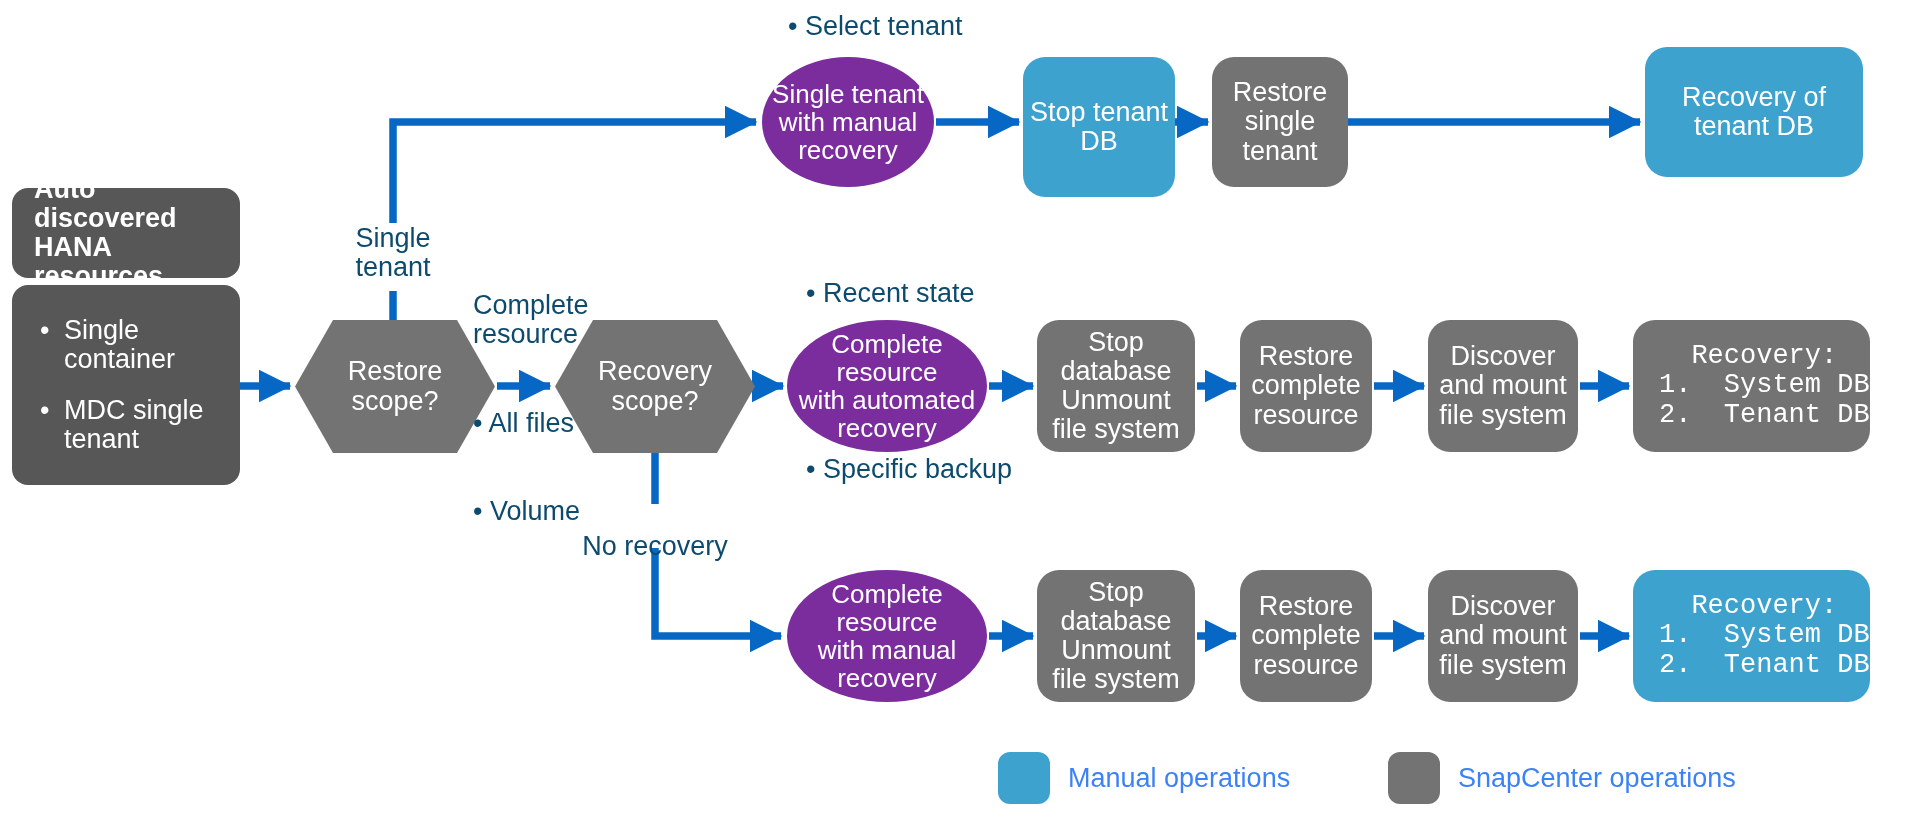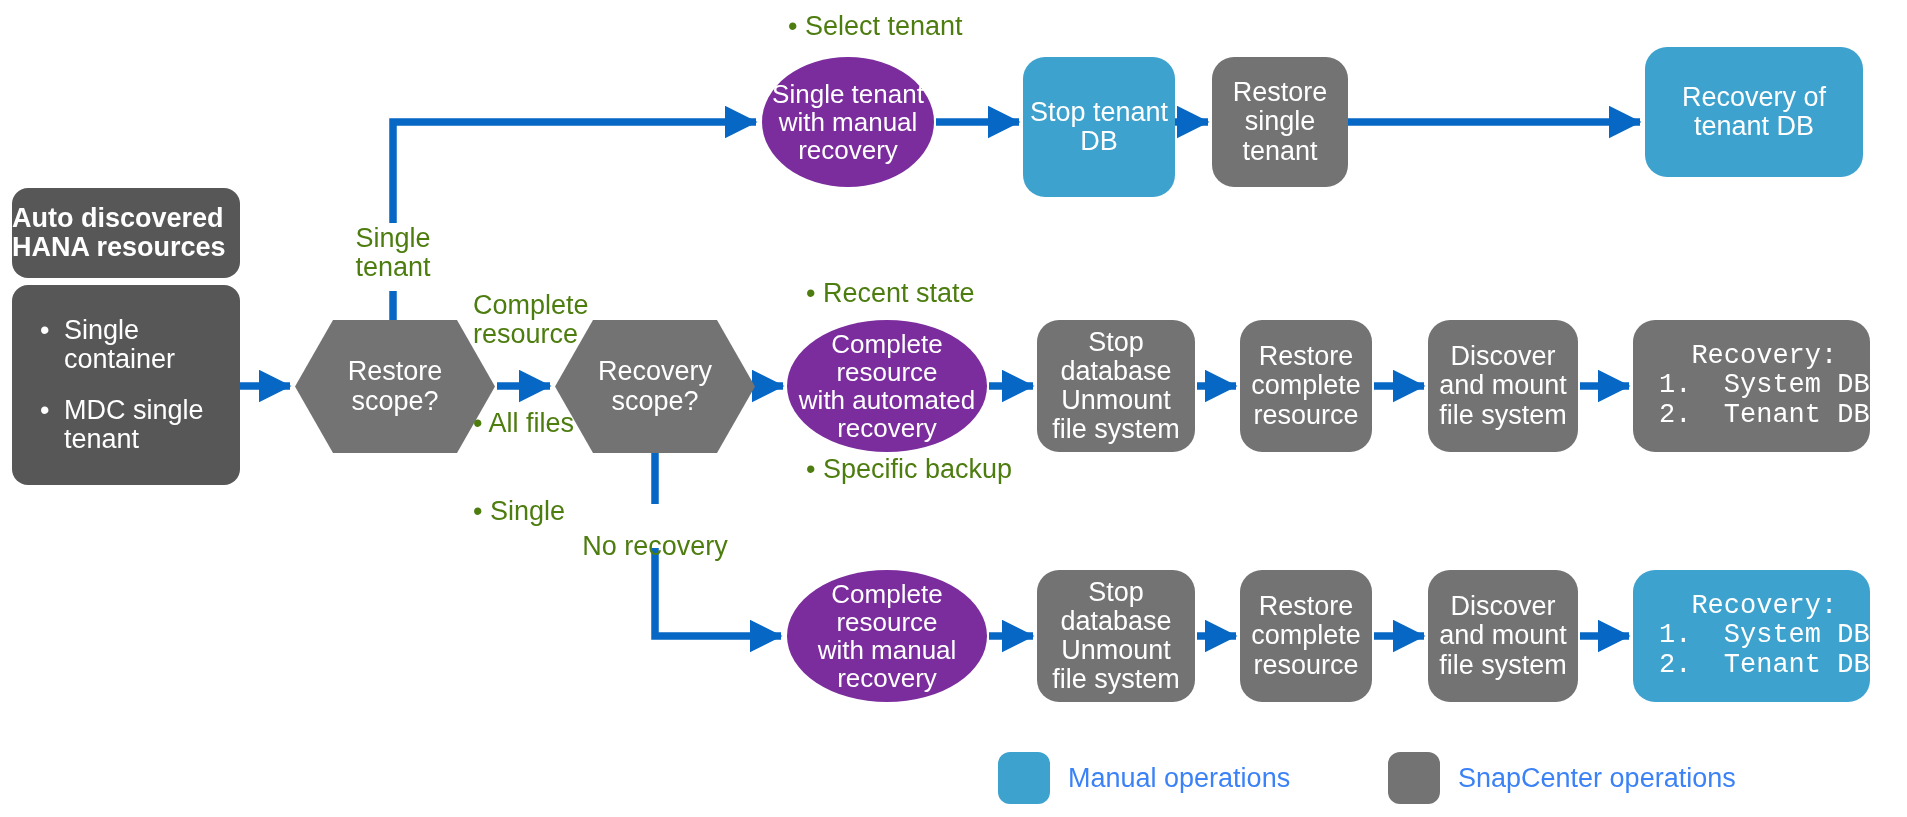--- a/index.html
+++ b/index.html
@@ -14,26 +14,26 @@
     color:#ffffff;text-align:center;white-space:pre-wrap;line-height:1.08;font-size:27px;
   }
   .snapcenter{background:#737373;}
   .manual{background:#3EA2CE;}
   .purple{background:#7B2D9E;border-radius:50%;font-size:26px;}
   .gray{background:#575757;border-radius:16px;align-items:flex-start;text-align:left;}
   .rbox{border-radius:22px;}
   .hex{clip-path:polygon(0% 50%,19% 0%,81% 0%,100% 50%,81% 100%,19% 100%);}
   .leftalign{align-items:flex-start;text-align:center;padding-left:26px;font-family:Liberation Mono, monospace;}
   .lbl{
-    position:absolute;z-index:1;color:#4d7c0f;font-size:27px;line-height:1.09;
+    position:absolute;z-index:1;color:#0c4a6e;font-size:27px;line-height:1.09;
     white-space:pre-wrap;
   }
   .bullet-item{display:flex;flex-direction:row;}
   .bullet-glyph{width:24px;flex:none;}
-  #gray-title{left:12px;top:188px;width:228px;height:90px;font-weight:bold;}
+  #gray-title{left:12px;top:188px;width:228px;height:90px;padding-left:22px;font-weight:bold;}
   #gray-list{left:12px;top:285px;width:228px;height:200px;padding-left:28px;gap:22px;}
   #hex1{left:295px;top:320px;width:200px;height:133px;}
   #hex2{left:555px;top:320px;width:200px;height:133px;}
   #ellipse1{left:762px;top:57px;width:172px;height:130px;}
   #ellipse2{left:787px;top:320px;width:200px;height:132px;}
   #ellipse3{left:787px;top:570px;width:200px;height:132px;}
   #t1{left:1023px;top:57px;width:152px;height:140px;}
   #t2{left:1212px;top:57px;width:136px;height:130px;}
   #t3{left:1645px;top:47px;width:218px;height:130px;}
   #m1{left:1037px;top:320px;width:158px;height:132px;}
@@ -112,21 +112,21 @@
   <div id="hex2" class="node snapcenter hex">Recovery
 scope?</div>
 
   <div id="lbl-select-tenant" class="lbl">• Select tenant</div>
   <div id="lbl-single-tenant" class="lbl">Single
 tenant</div>
   <div id="lbl-complete-resource" class="lbl">
     <div>Complete
 resource</div>
     <div>• All files</div>
-    <div>• Single</div>
+    <div>• Volume</div>
   </div>
   <div id="lbl-recovery-options" class="lbl">
     <div>• Recent state</div>
     <div>• Point in time</div>
     <div>• Specific backup</div>
   </div>
   <div id="lbl-no-recovery" class="lbl">No recovery</div>
 
   <div id="ellipse1" class="node purple">Single tenant
 with manual

